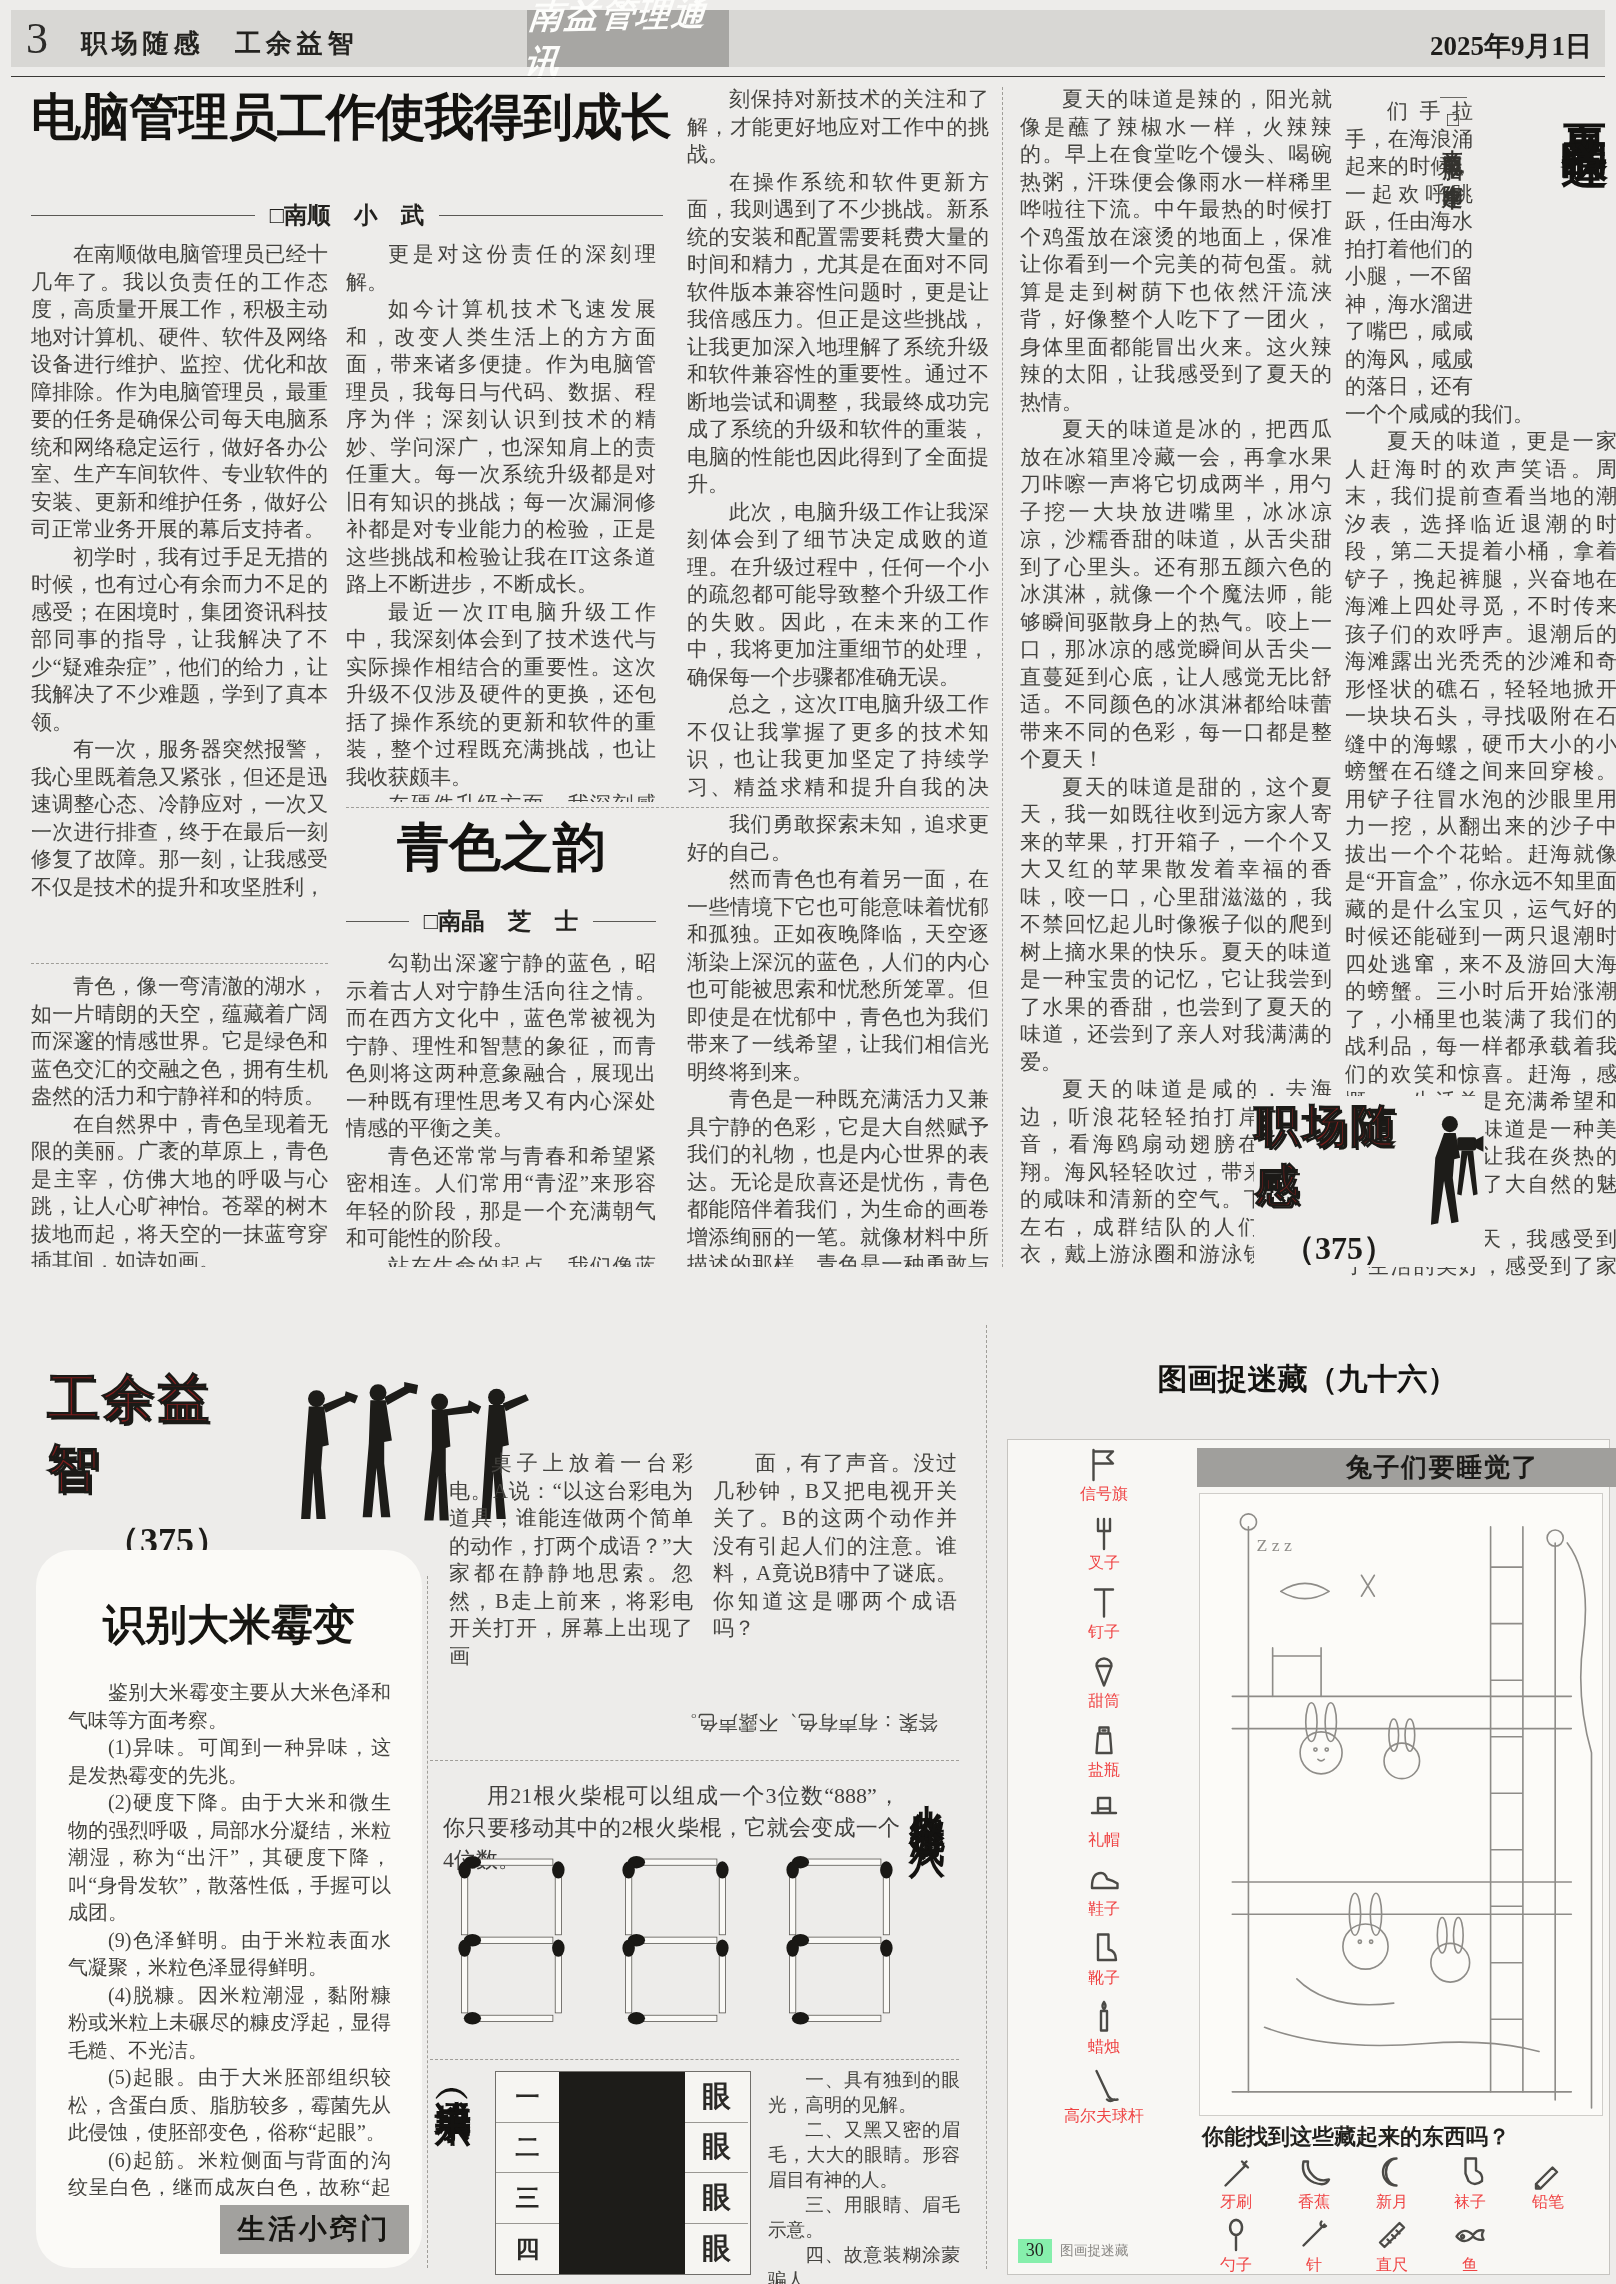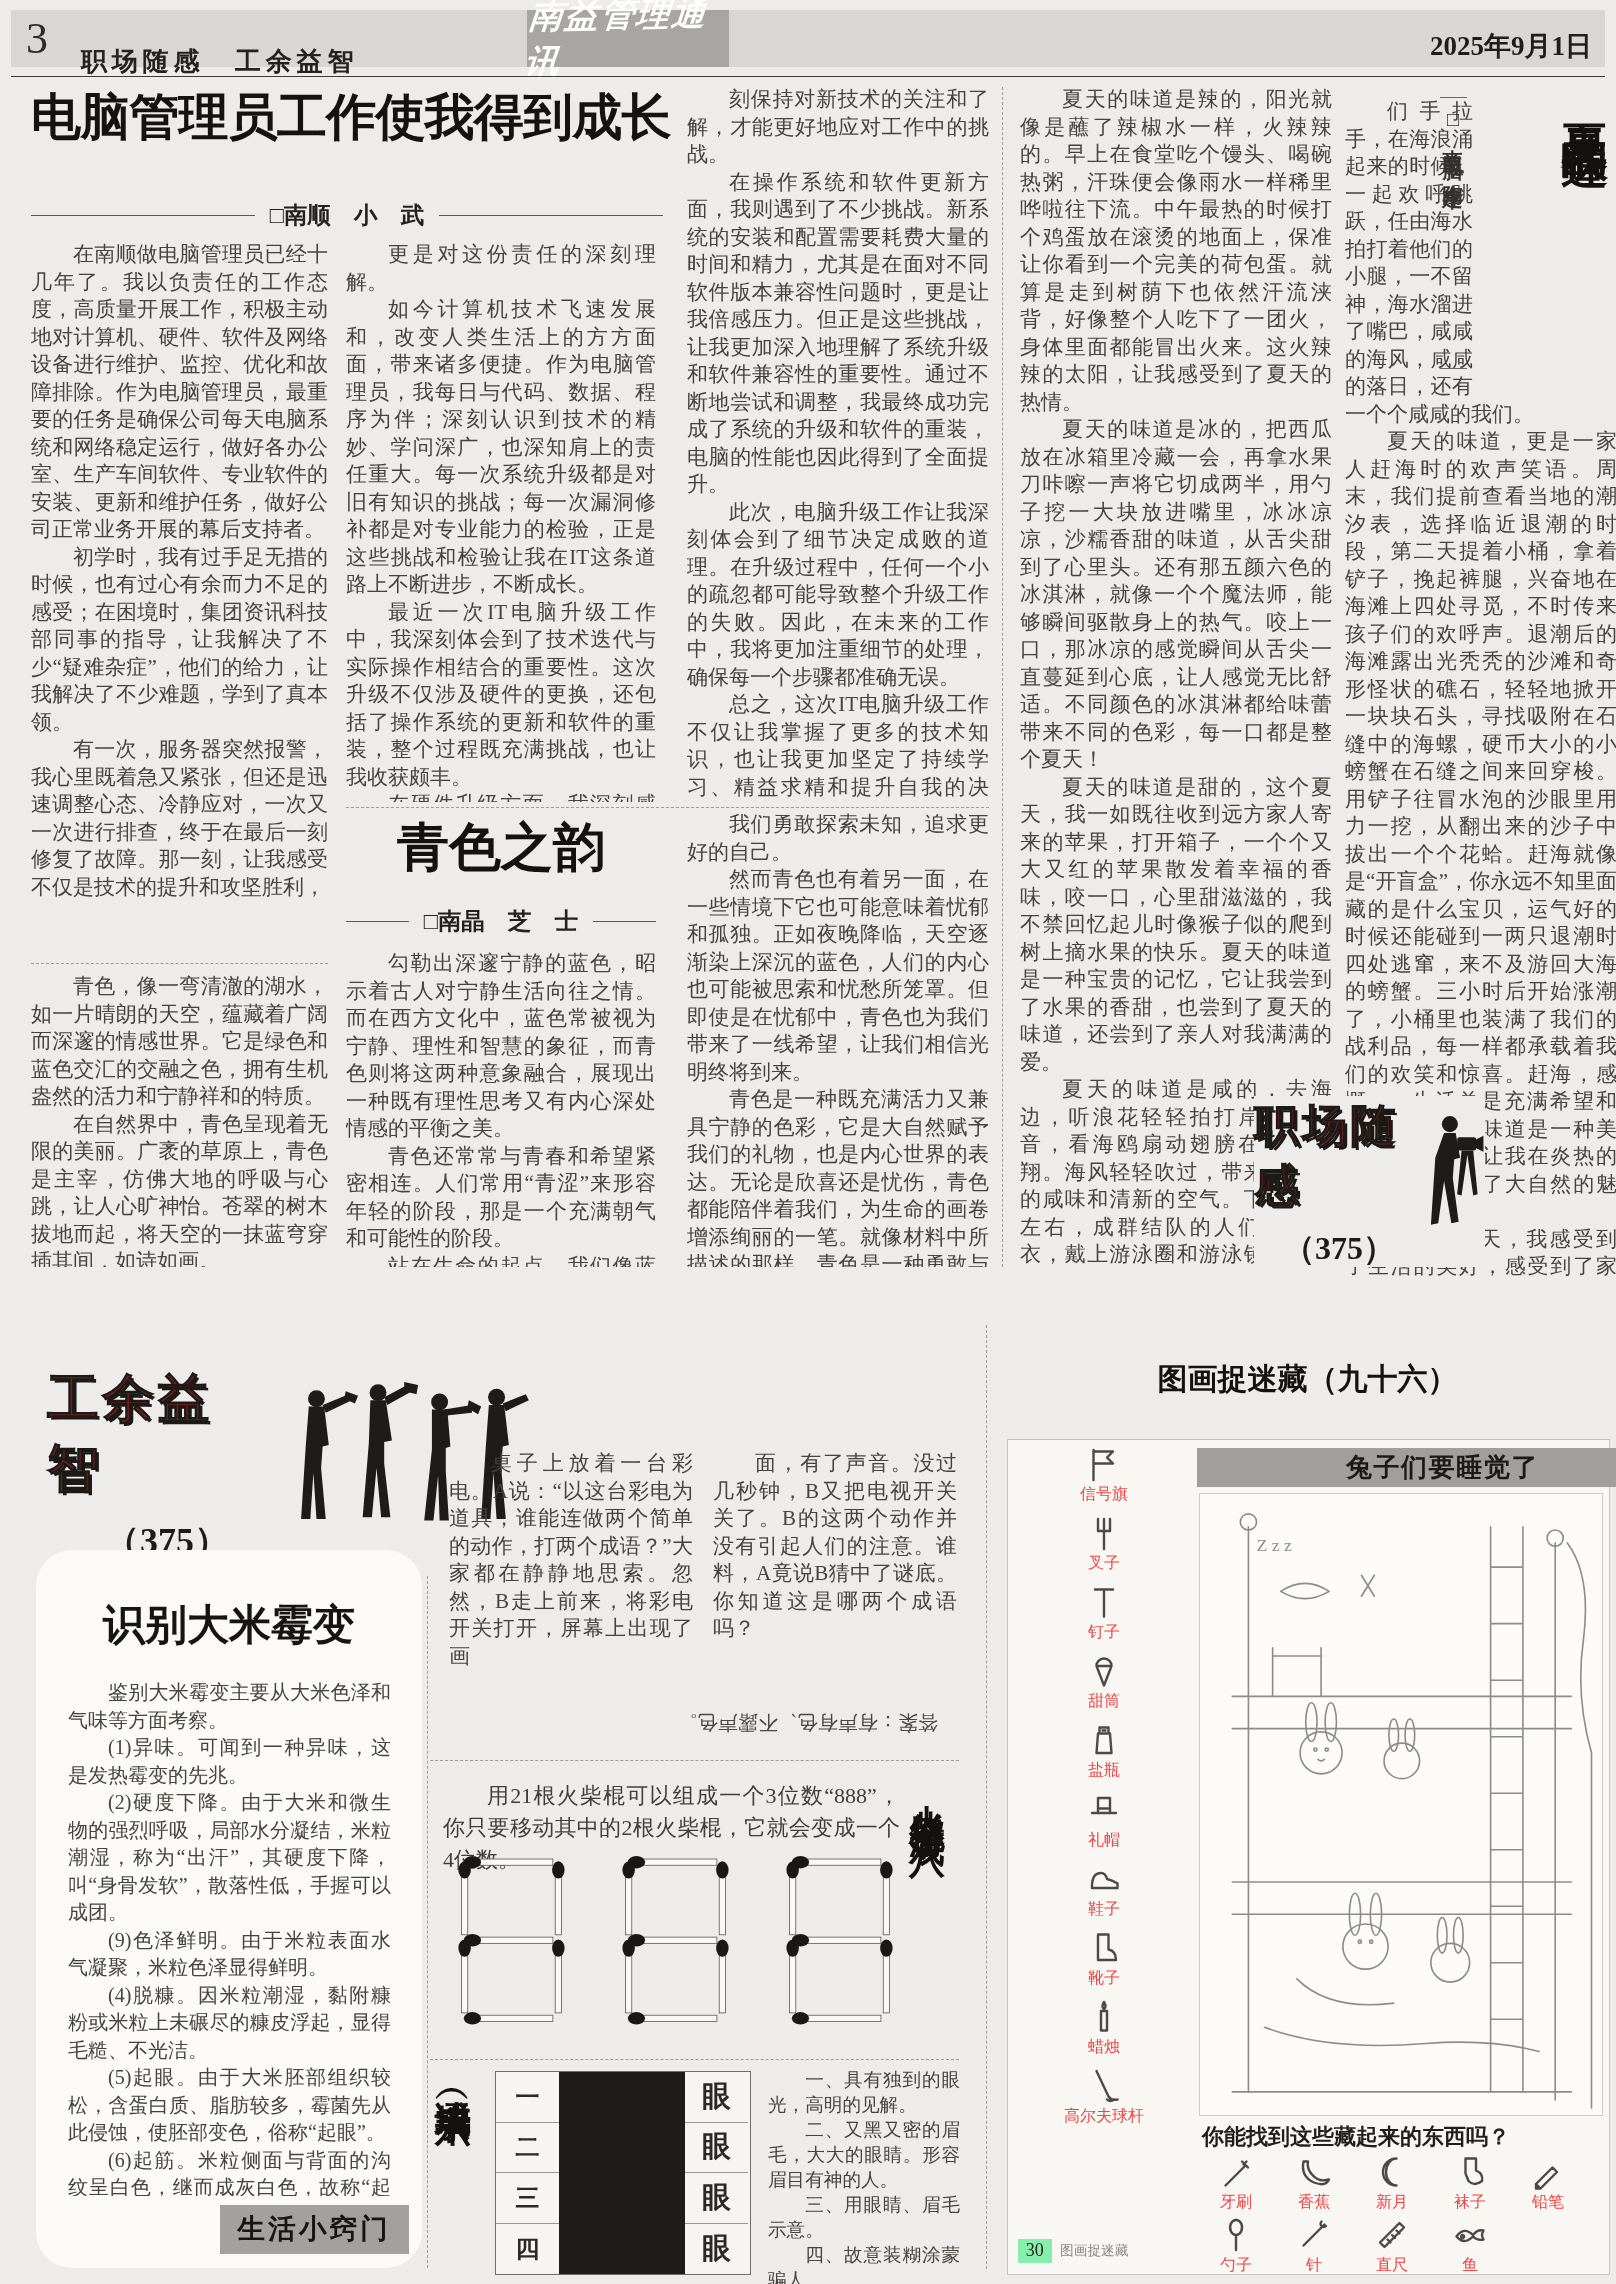--- a/index.html
+++ b/index.html
@@ -2,21 +2,21 @@
 <html style="font-size:13px"><head>
 <meta charset="utf-8">
 <style>
   html,body{margin:0;padding:0;background:#e4e2de;}
   .page{position:relative;width:1616px;height:2284px;background:#edecea;overflow:hidden;
         font-family:"Liberation Serif","DejaVu Serif",serif;color:#3f3e3c;}
   
   .hdr-band{position:absolute;left:11.3px;top:9.7px;width:1594px;height:57px;background:#d8d7d4;}
   .hdr-rule{position:absolute;left:11.3px;top:76px;width:1594px;border-top:1.6px solid #3a3936;}
   .pagenum{position:absolute;left:26px;top:13px;font-size:44px;color:#2c2b29;}
-  .sections{position:absolute;left:81px;top:44px;font-size:26px;font-weight:bold;color:#23221f;letter-spacing:4.8px;}
+  .sections{position:absolute;left:81px;top:26px;font-size:26px;font-weight:bold;color:#23221f;letter-spacing:4.8px;}
   .masthead{position:absolute;left:527px;top:9.7px;width:202px;height:57px;background:#a7a6a3;
             display:flex;align-items:center;justify-content:center;}
   .masthead span{color:#fdfdfb;font-size:34px;font-weight:bold;font-style:italic;transform:skewX(-6deg) rotate(-1deg);letter-spacing:1.6px;}
   .hdr-date{position:absolute;right:24px;top:27.5px;font-size:27px;font-weight:bold;color:#1e1d1b;}
   
   .bodytext{font-size:21px;line-height:27.5px;text-align:justify;color:#44433f;overflow:hidden;}
   .bodytext p{margin:0;text-indent:2em;}
   .byline{display:flex;align-items:center;gap:14.5px;font-size:23.4px;font-weight:bold;color:#22211e;}
   .byline .rule{flex:1;border-top:1.6px solid #5a5854;}
   .dash-h{position:absolute;border-top:1.6px dashed #9f9d98;}

